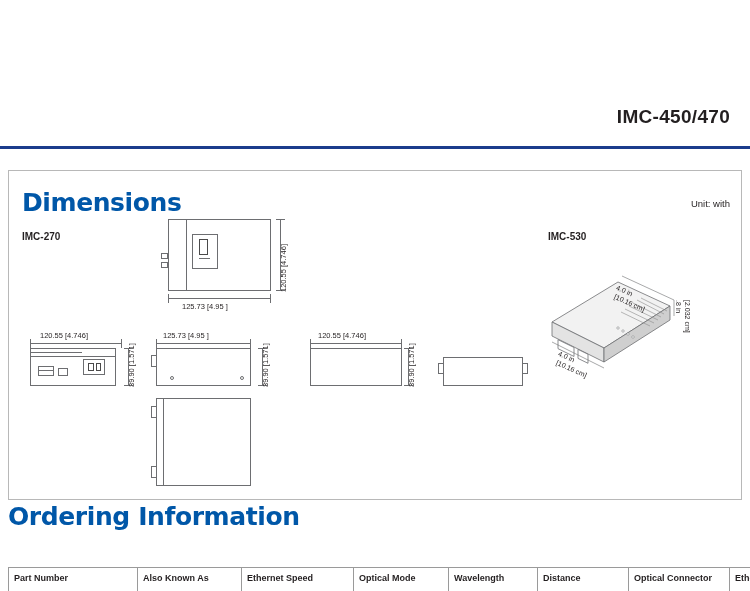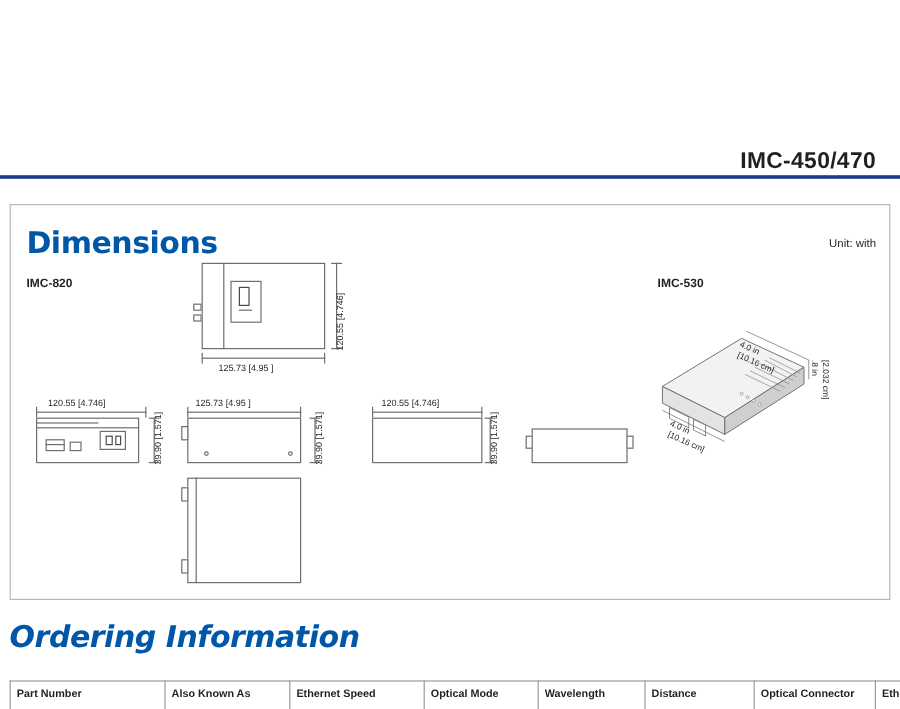--- a/index.html
+++ b/index.html
@@ -16,21 +16,21 @@
     position: relative;
   }
   .page {
     position: relative;
     width: 750px;
     height: 591px;
   }
   .doc-title {
     position: absolute;
     right: 20px;
-    top: 124px;
+    top: 106px;
     font-size: 19px;
     font-weight: bold;
     letter-spacing: 0.3px;
     color: #231f20;
   }
   .header-rule {
     position: absolute;
     left: 0;
     top: 146px;
     width: 750px;
@@ -99,22 +99,21 @@
   }
   .tick {
     position: absolute;
     background: #6d6e71;
   }
 
   
   .order-heading {
     position: absolute;
     left: 8px;
-    top: 516px;
-    font-style: italic;
+    top: 502px;
   }
   .order-sub {
     position: absolute;
     left: 8px;
     top: 552px;
     font-size: 9.5px;
     font-weight: bold;
     color: #231f20;
   }
   .order-table {
@@ -160,21 +159,21 @@
 <div class="page">
 
   <div class="doc-title">IMC-450/470</div>
   <div class="header-rule"></div>
 
   <div class="dim-panel"></div>
 
   <div class="section-heading dim-heading">Dimensions</div>
   <div class="unit-label">Unit: with</div>
 
-  <div class="model-label model-450">IMC-820</div>
+  <div class="model-label model-450">IMC-270</div>
   <div class="model-label model-470">IMC-530</div>
 
   <div>
 
     <div class="box" style="left:168px; top:219px; width:103px; height:72px;"></div>
 
     <div class="ln" style="left:186px; top:219px; width:1px; height:72px;"></div>
 
     <div class="box" style="left:192px; top:234px; width:26px; height:35px;"></div>
     <div class="box" style="left:199px; top:239px; width:9px; height:16px; border-color:#4a4a4a;"></div>

